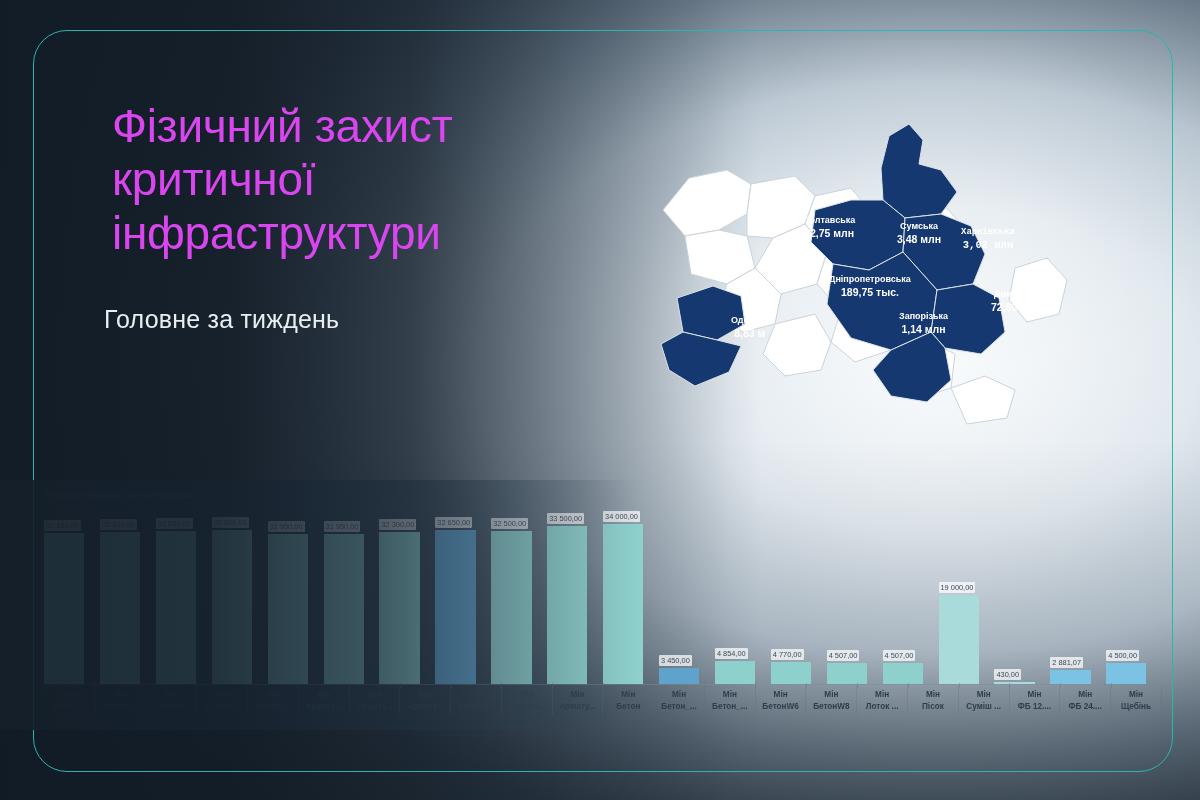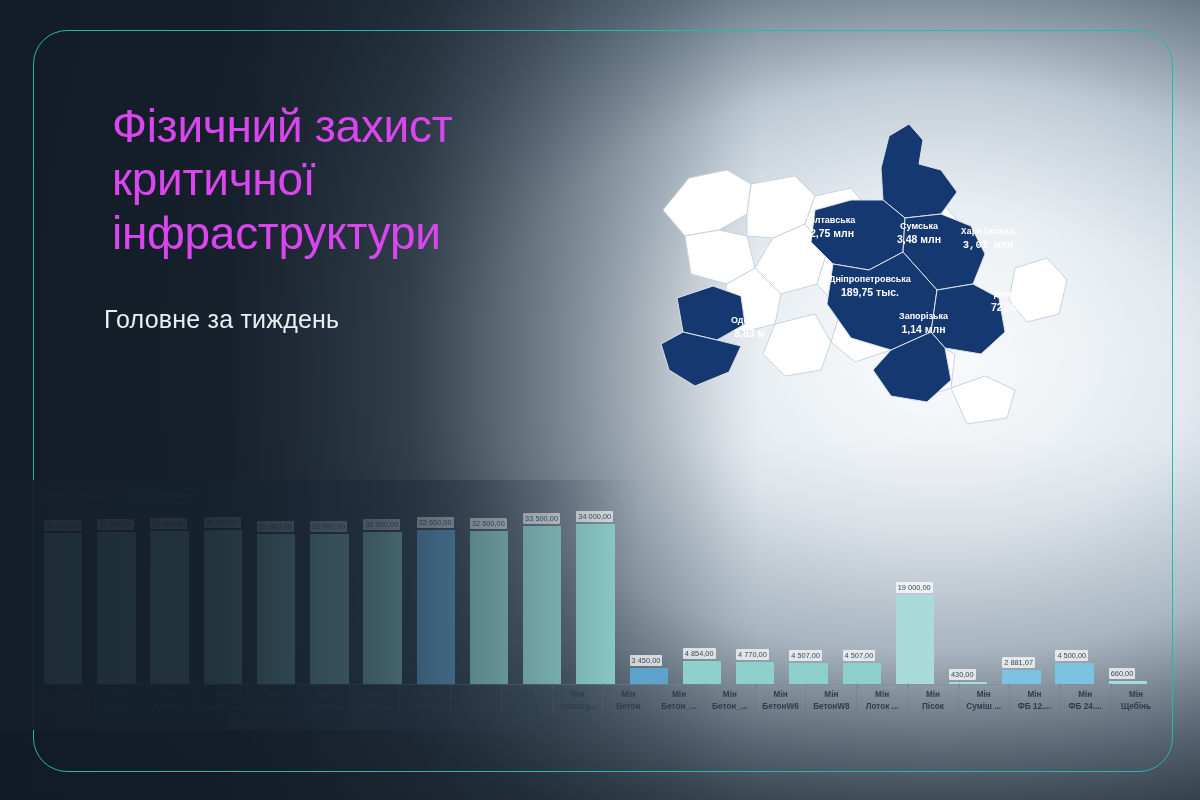--- a/index.html
+++ b/index.html
@@ -261,24 +261,20 @@
             <div class="bar" style="height: 2.02353px; background: rgb(169, 219, 219);"></div>
           </div>
           <div class="col">
             <div class="vlab">2 881,07</div>
             <div class="bar" style="height: 14.0941px; background: rgb(124, 195, 227);"></div>
           </div>
           <div class="col">
             <div class="vlab">4 500,00</div>
             <div class="bar" style="height: 21.1765px; background: rgb(124, 195, 227);"></div>
           </div>
-          <div class="col">
-            <div class="vlab">660,00</div>
-            <div class="bar" style="height: 3.10588px; background: rgb(169, 219, 219);"></div>
-          </div>
         </div>
     </div>
     <div class="axis"></div>
     <div class="ticks" id="ticks">
         <span></span>
         <span></span>
         <span></span>
         <span></span>
         <span></span>
         <span></span>

